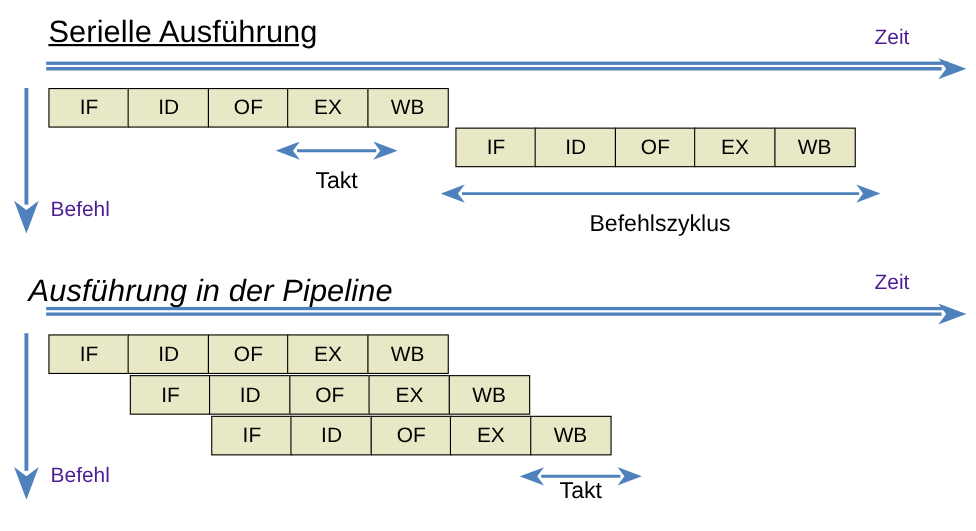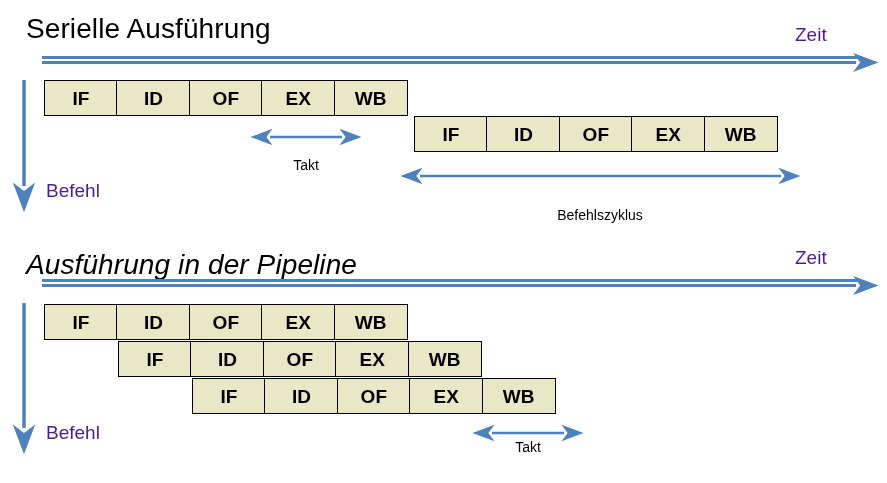--- a/index.html
+++ b/index.html
@@ -38,21 +38,21 @@
   
   .axis-label {
     position: absolute;
     font-size: 19px;
     line-height: 22px;
     color: #4c1d95;
     white-space: nowrap;
   }
   .stage-caption {
     position: absolute;
-    font-size: 14px;
+    font-size: 21px;
     line-height: 22px;
     color: #000000;
     white-space: nowrap;
     text-align: center;
   }
 
   
   .arrow-layer {
     position: absolute;
     left: 0;
@@ -60,21 +60,20 @@
     width: 887px;
     height: 483px;
     pointer-events: none;
   }
 
   
   .stage-row {
     position: absolute;
     display: flex;
     height: 36px;
-    font-weight: bold;
   }
   .stage-cell {
     width: 74px;
     height: 36px;
     box-sizing: border-box;
     background: #E8E8C6;
     border: 1.6px solid #000000;
     margin-right: -1.6px;
     display: flex;
     align-items: center;
@@ -107,21 +106,21 @@
 
     <line x1="420" y1="176" x2="781" y2="176" stroke="#4F81BD" stroke-width="2.6" marker-start="url(#arrowStart)" marker-end="url(#arrowEnd)"></line>
 
     <line x1="42" y1="285.5" x2="856" y2="285.5" stroke="#4F81BD" stroke-width="3" marker-end="url(#arrowEnd)"></line>
 
     <line x1="24" y1="303" x2="24" y2="428" stroke="#4F81BD" stroke-width="3.5" marker-end="url(#arrowEnd)"></line>
 
     <line x1="492" y1="433" x2="564" y2="433" stroke="#4F81BD" stroke-width="2.6" marker-start="url(#arrowStart)" marker-end="url(#arrowEnd)"></line>
   </svg>
 
-  <div class="section-title" style="left:26px; top:12px;">Serielle Ausführung</div>
+  <div class="section-title" style="left:44px; top:12px;text-decoration:underline;">Serielle Ausführung</div>
   <div class="title-rule" style="left:42px; top:56px; width:820px;"></div>
 
   <div class="axis-label" style="left:795px; top:24px;">Zeit</div>
 
   <div class="axis-label" style="left:46px; top:180px;">Befehl</div>
 
   <div class="stage-row" style="left:44px; top:80px;">
     <div class="stage-cell">IF</div>
     <div class="stage-cell">ID</div>
     <div class="stage-cell">OF</div>
@@ -132,21 +131,21 @@
   <div class="stage-row" style="left:414px; top:116px;">
     <div class="stage-cell">IF</div>
     <div class="stage-cell">ID</div>
     <div class="stage-cell">OF</div>
     <div class="stage-cell">EX</div>
     <div class="stage-cell">WB</div>
   </div>
 
   <div class="stage-caption" style="left:256px; top:154px; width:100px;">Takt</div>
 
-  <div class="stage-caption" style="left:500px; top:193px; width:200px;margin-top:11px;">Befehlszyklus</div>
+  <div class="stage-caption" style="left:500px; top:193px; width:200px;">Befehlszyklus</div>
 
   <div class="section-title" style="left:26px; top:248px;font-style:italic;">Ausführung in der Pipeline</div>
   <div class="title-rule" style="left:42px; top:279px; width:820px;"></div>
 
   <div class="axis-label" style="left:795px; top:247px;">Zeit</div>
 
   <div class="axis-label" style="left:46px; top:422px;">Befehl</div>
 
   <div class="stage-row" style="left:44px; top:304px;">
     <div class="stage-cell">IF</div>

